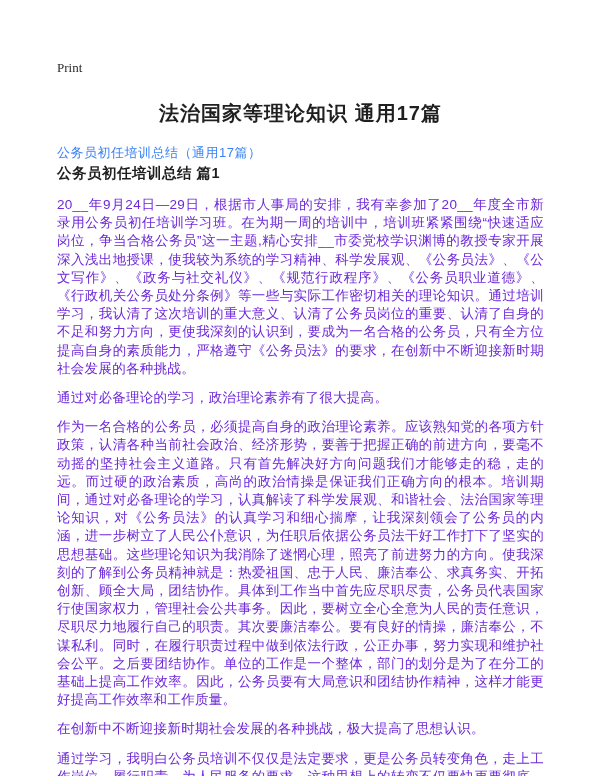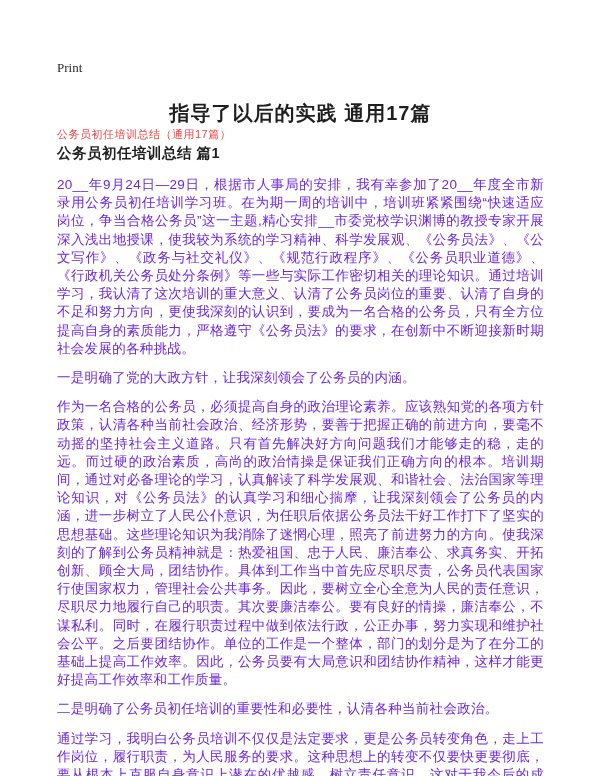--- a/index.html
+++ b/index.html
@@ -30,22 +30,23 @@
   }
   .doc-title {
     margin: 24px 0 0 0;
     text-align: center;
     font-size: 20px;
     font-weight: bold;
     color: #1f1f1f;
     letter-spacing: 1px;
   }
   .doc-subtitle {
-    font-size: 11px;
-    color: #ef4444;
+    margin-top: 17px;
+    font-size: 13px;
+    color: #3b82f6;
     letter-spacing: 0.5px;
   }
   .section-heading {
     margin-top: 2px;
     font-size: 14.5px;
     font-weight: bold;
     color: #1f1f1f;
     letter-spacing: 0.5px;
   }
   .body-text p {
@@ -64,27 +65,27 @@
     margin-top: 13px;
   }
 </style>
 </head>
 <body>
 
 <div class="page">
 
   <span class="print-link">Print</span>
 
-  <h1 class="doc-title">指导了以后的实践 通用17篇</h1>
+  <h1 class="doc-title">法治国家等理论知识 通用17篇</h1>
 
   <div class="doc-subtitle">公务员初任培训总结（通用17篇）</div>
 
   <div class="section-heading">公务员初任培训总结 篇1</div>
 
   <div class="body-text">
     <p class="first">20__年9月24日—29日，根据市人事局的安排，我有幸参加了20__年度全市新录用公务员初任培训学习班。在为期一周的培训中，培训班紧紧围绕“快速适应岗位，争当合格公务员”这一主题,精心安排__市委党校学识渊博的教授专家开展深入浅出地授课，使我较为系统的学习精神、科学发展观、《公务员法》、《公文写作》、《政务与社交礼仪》、《规范行政程序》、《公务员职业道德》、《行政机关公务员处分条例》等一些与实际工作密切相关的理论知识。通过培训学习，我认清了这次培训的重大意义、认清了公务员岗位的重要、认清了自身的不足和努力方向，更使我深刻的认识到，要成为一名合格的公务员，只有全方位提高自身的素质能力，严格遵守《公务员法》的要求，在创新中不断迎接新时期社会发展的各种挑战。</p>
-    <p>一是明确了党的大政方针，让我深刻领会了公务员的内涵。</p>
+    <p>通过对必备理论的学习，政治理论素养有了很大提高。</p>
     <p>作为一名合格的公务员，必须提高自身的政治理论素养。应该熟知党的各项方针政策，认清各种当前社会政治、经济形势，要善于把握正确的前进方向，要毫不动摇的坚持社会主义道路。只有首先解决好方向问题我们才能够走的稳，走的远。而过硬的政治素质，高尚的政治情操是保证我们正确方向的根本。培训期间，通过对必备理论的学习，认真解读了科学发展观、和谐社会、法治国家等理论知识，对《公务员法》的认真学习和细心揣摩，让我深刻领会了公务员的内涵，进一步树立了人民公仆意识，为任职后依据公务员法干好工作打下了坚实的思想基础。这些理论知识为我消除了迷惘心理，照亮了前进努力的方向。使我深刻的了解到公务员精神就是：热爱祖国、忠于人民、廉洁奉公、求真务实、开拓创新、顾全大局，团结协作。具体到工作当中首先应尽职尽责，公务员代表国家行使国家权力，管理社会公共事务。因此，要树立全心全意为人民的责任意识，尽职尽力地履行自己的职责。其次要廉洁奉公。要有良好的情操，廉洁奉公，不谋私利。同时，在履行职责过程中做到依法行政，公正办事，努力实现和维护社会公平。之后要团结协作。单位的工作是一个整体，部门的划分是为了在分工的基础上提高工作效率。因此，公务员要有大局意识和团结协作精神，这样才能更好提高工作效率和工作质量。</p>
-    <p>二是明确了公务员初任培训的重要性和必要性，认清各种当前社会政治。</p>
+    <p>在创新中不断迎接新时期社会发展的各种挑战，极大提高了思想认识。</p>
     <p>通过学习，我明白公务员培训不仅仅是法定要求，更是公务员转变角色，走上工作岗位，履行职责，为人民服务的要求。这种思想上的转变不仅要快更要彻底，要从根本上克服自身意识上潜在的优越感，树立责任意识，这对于我今后的成长、发展都有重大意义。使我学到和掌握了实用的工作技能和方法，指导了以后的实践，从</p>
   </div>
 
 </div>
 
 </body></html>

